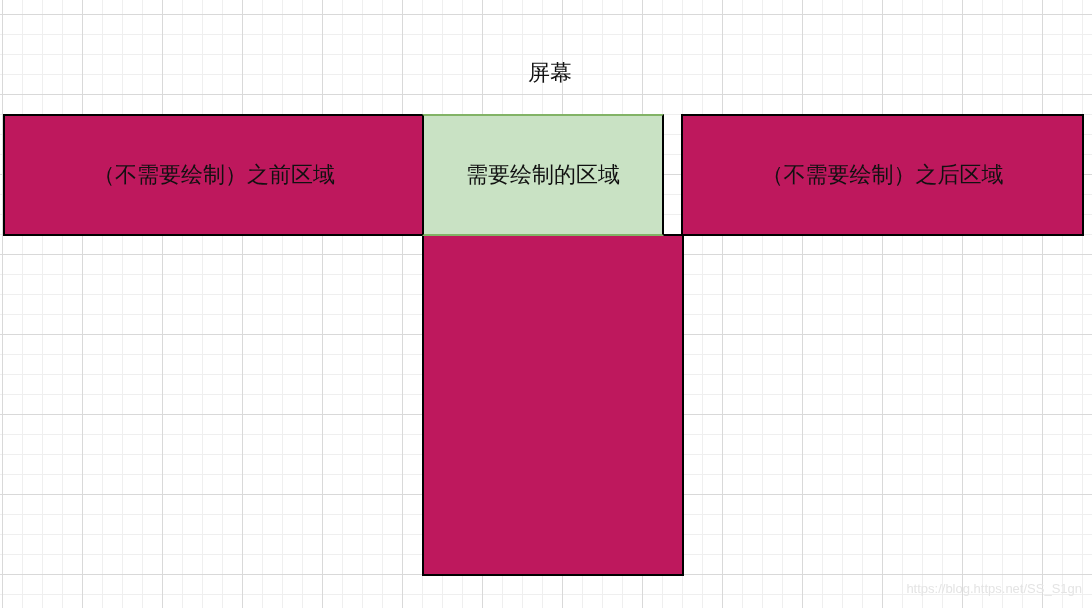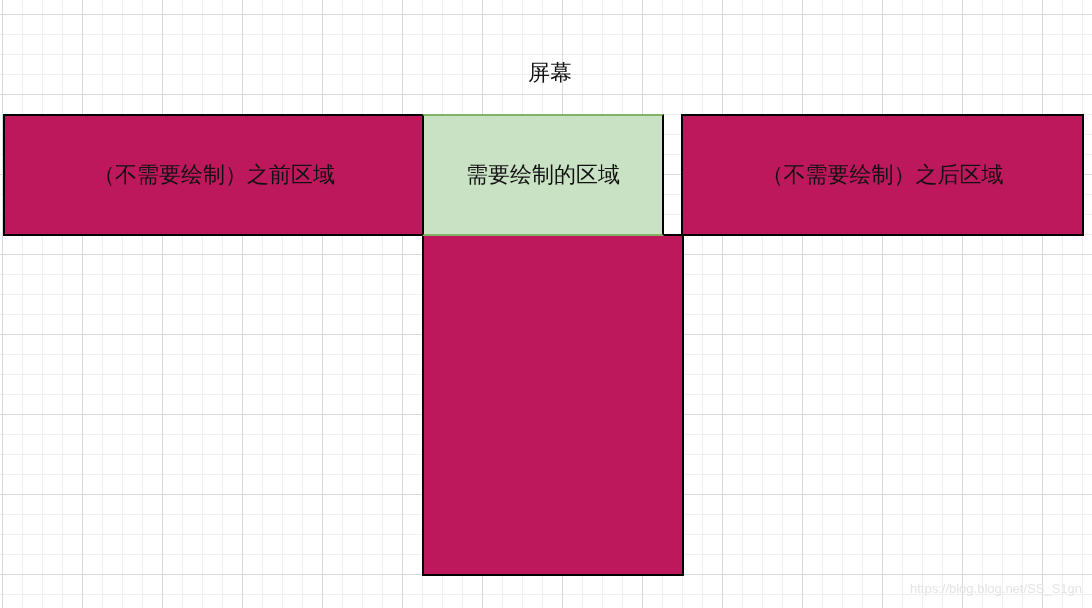--- a/index.html
+++ b/index.html
@@ -47,13 +47,13 @@
 </div>
 
 <div class="box" id="after">
   <span>（不需要绘制）之后区域</span>
 </div>
 
 <div class="box" id="draw">
   <span>需要绘制的区域</span>
 </div>
 
-<div class="watermark">https://blog.blog.net/SS_S1gn</div>
+<div class="watermark">https://blog.https.net/SS_S1gn</div>
 
 </body></html>

